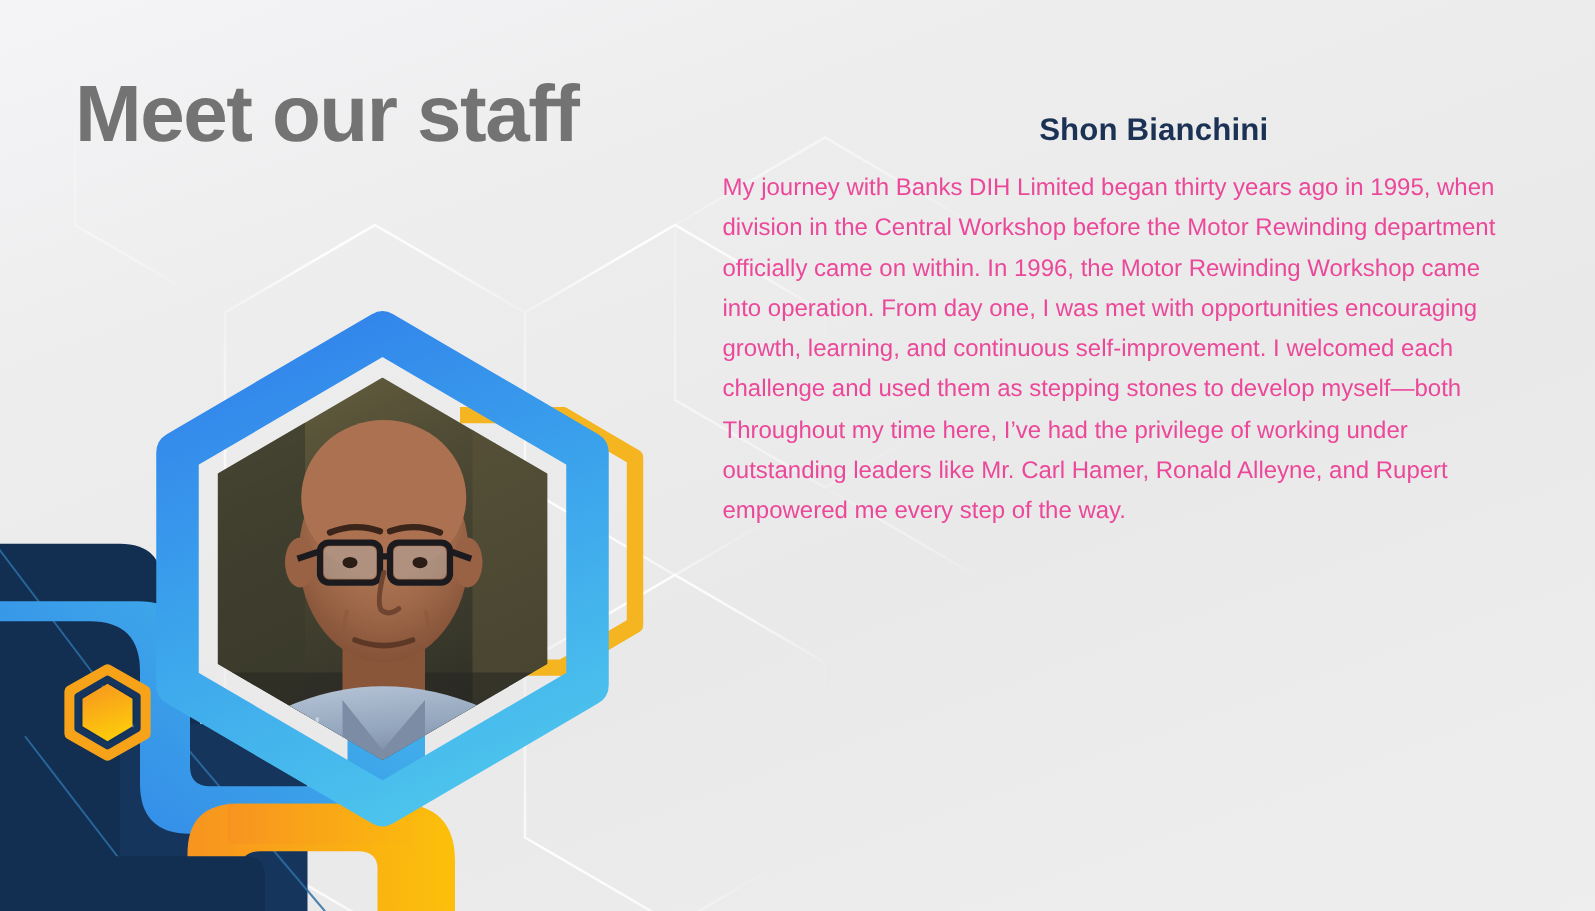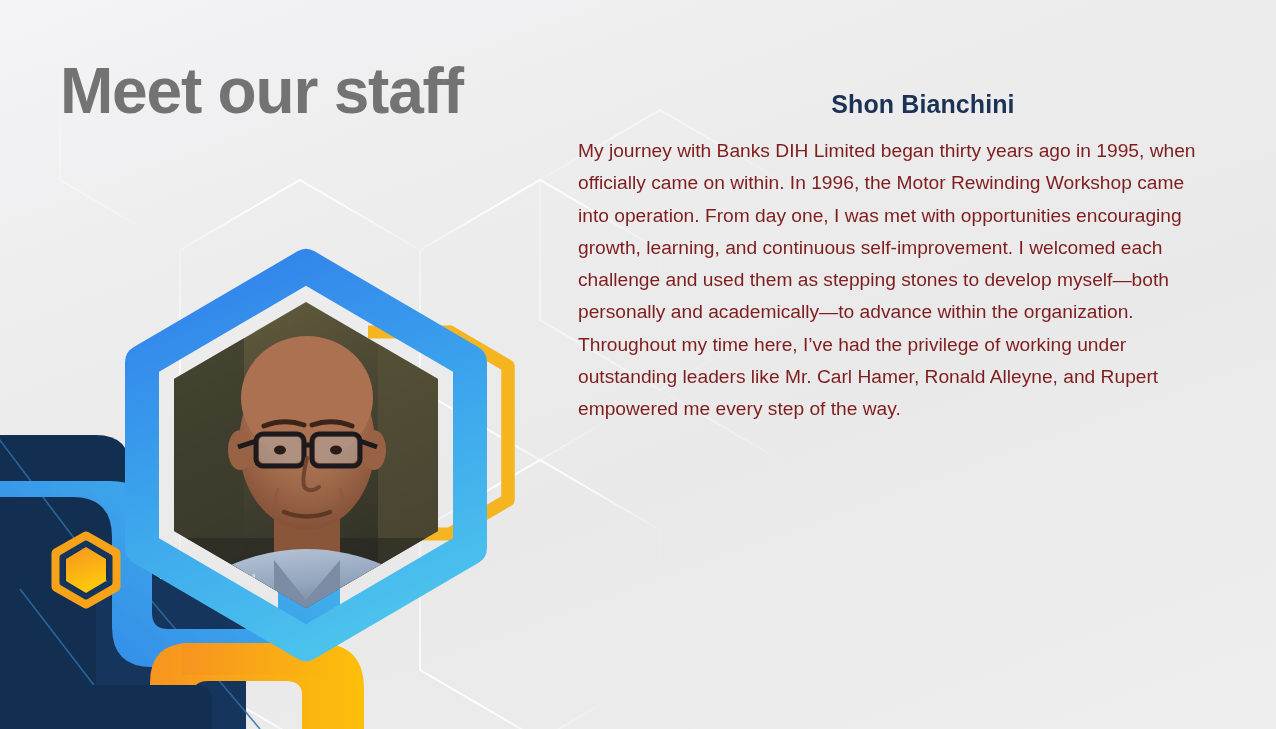--- a/index.html
+++ b/index.html
@@ -30,21 +30,21 @@
   #portrait-cluster{ position:absolute; left:78px; top:248px; width:520px; height:420px; z-index:4; }
 
   
   #profile-panel{
     position:absolute; left:578px; top:90px; width:690px; z-index:6;
   }
   #profile-name{
     text-align:center; font-size:25px; font-weight:bold;
     color:#1b3255; letter-spacing:0.1px; margin-bottom:16px;
   }
-  #profile-bio{ font-size:19.2px; color:#7f1d1d; }
+  #profile-bio{ font-size:19.2px; color:#ec4899; }
   #profile-bio .para{ margin:0; }
   #profile-bio .line{ display:block; line-height:32.3px; white-space:nowrap; }
 </style>
 </head>
 <body>
 
 <svg id="bg-hex-pattern" viewBox="0 0 1276 729" preserveAspectRatio="none">
   <defs>
     <linearGradient id="wmFade" x1="0" y1="0" x2="1" y2="0.4">
       <stop offset="0%" stop-color="#ffffff" stop-opacity="0.0"></stop>
@@ -194,25 +194,25 @@
       <path d="M262 240 q6 16 -2 26" stroke="#8b5a3f" stroke-width="3" fill="none" opacity="0.7"></path>
     </g>
   </g>
 </svg>
 
 <section id="profile-panel">
   <h2 id="profile-name">Shon Bianchini</h2>
   <div id="profile-bio">
       <p class="para">
         <span class="line">My journey with Banks DIH Limited began thirty years ago in 1995, when</span>
+        <span class="line">division in the Central Workshop before the Motor Rewinding department</span>
         <span class="line">officially came on within. In 1996, the Motor Rewinding Workshop came</span>
         <span class="line">into operation. From day one, I was met with opportunities encouraging</span>
         <span class="line">growth, learning, and continuous self-improvement. I welcomed each</span>
         <span class="line">challenge and used them as stepping stones to develop myself—both</span>
-        <span class="line">personally and academically—to advance within the organization.</span>
       </p>
       <p class="para">
         <span class="line">Throughout my time here, I’ve had the privilege of working under</span>
         <span class="line">outstanding leaders like Mr. Carl Hamer, Ronald Alleyne, and Rupert</span>
         <span class="line">empowered me every step of the way.</span>
       </p>
     </div>
 </section>
 
 </body></html>

